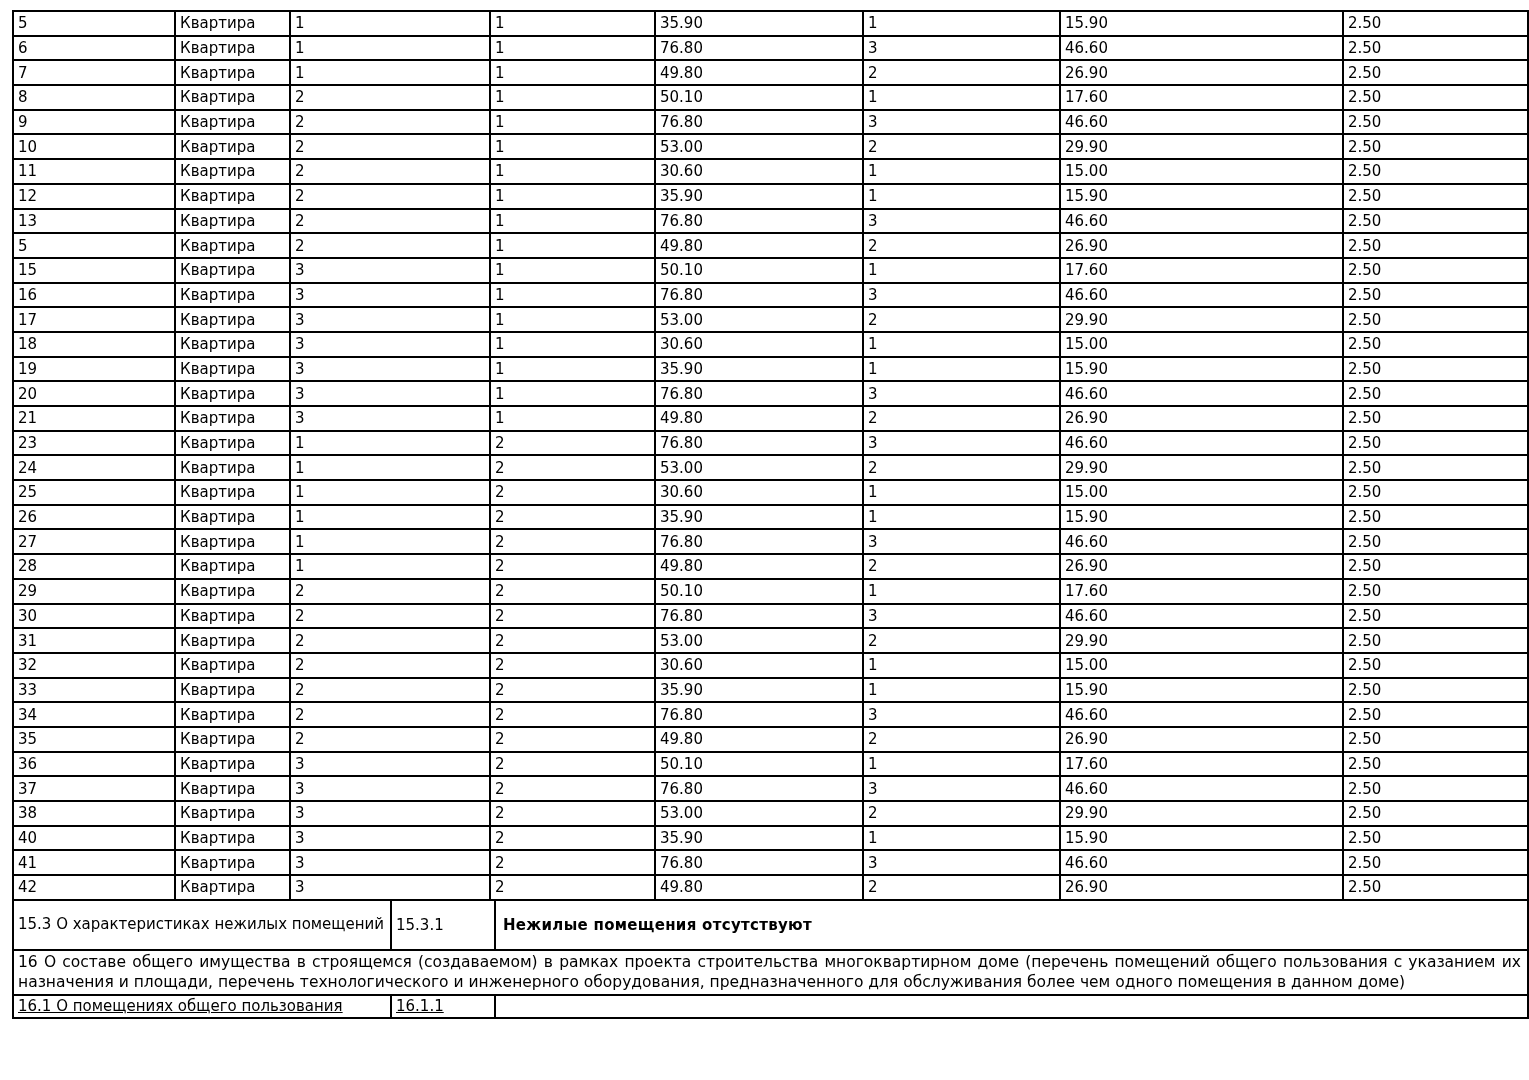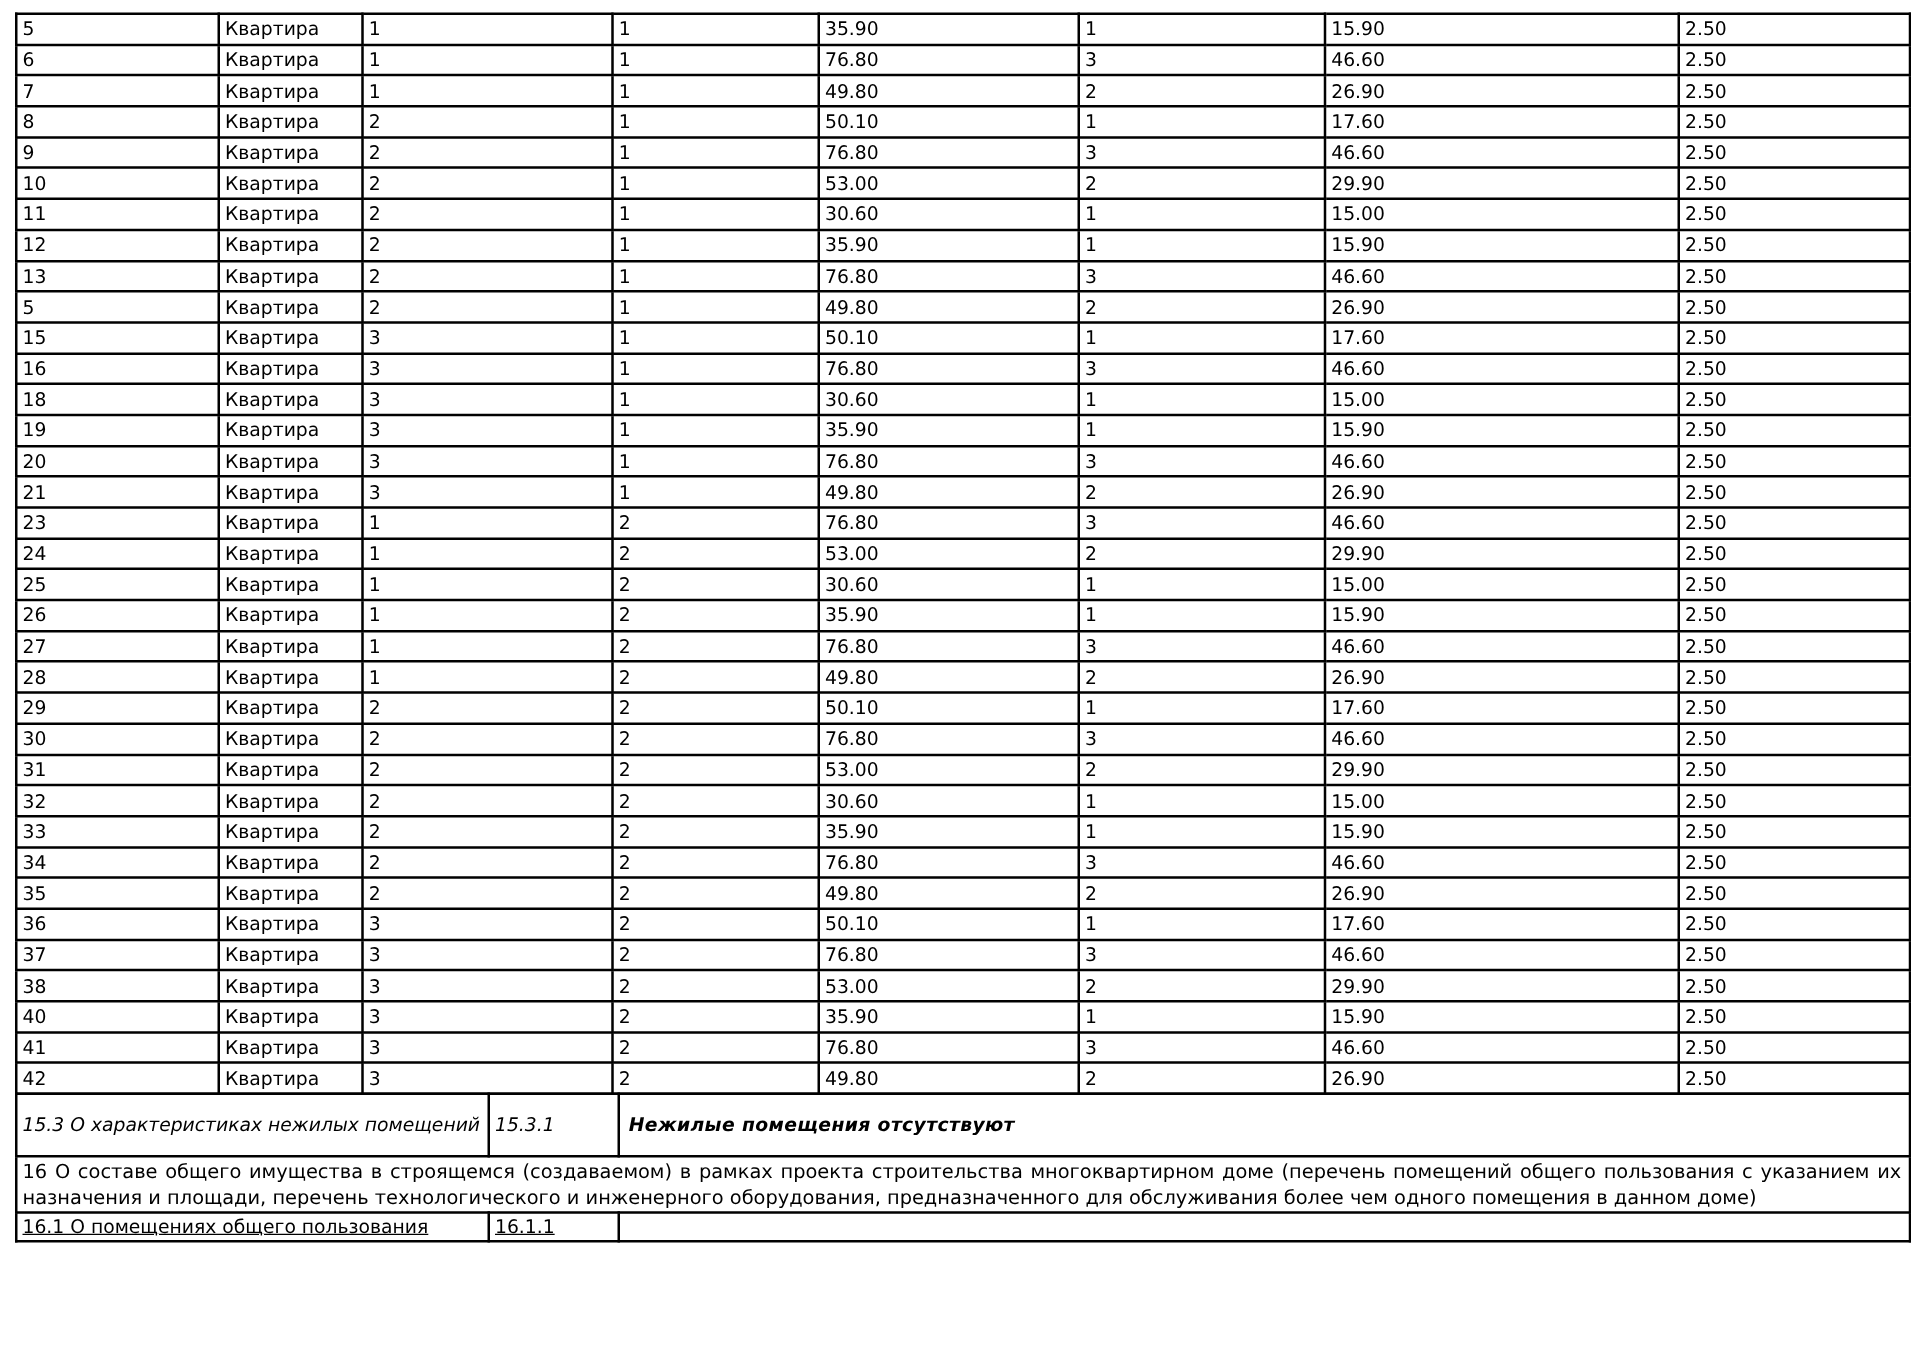--- a/index.html
+++ b/index.html
@@ -25,21 +25,21 @@
     border: 2px solid #000000;
     font-size: 15px;
     padding: 1px 2px 1px 4px;
     vertical-align: middle;
     white-space: nowrap;
     overflow: hidden;
   }
   .main-table tr { height: 24.7px; }
 
   .section-table { margin-top: -2px; }
-  .row-15-3 { height: 50px; font-style: italic; }
+  .row-15-3 { height: 50px; }
   .row-16   { height: 44px; }
   .row-16-1 { height: 23px; text-decoration: underline; }
 
   .wrap-cell {
     white-space: normal;
     line-height: 1.25;
   }
   .code-cell { vertical-align: middle; }
   .value-bold {
     font-weight: bold;
@@ -183,20 +183,30 @@
           <td>2.50</td>
         </tr>
         <tr>
           <td>16</td>
           <td>Квартира</td>
           <td>3</td>
           <td>1</td>
           <td>76.80</td>
           <td>3</td>
           <td>46.60</td>
+          <td>2.50</td>
+        </tr>
+        <tr>
+          <td>17</td>
+          <td>Квартира</td>
+          <td>3</td>
+          <td>1</td>
+          <td>53.00</td>
+          <td>2</td>
+          <td>29.90</td>
           <td>2.50</td>
         </tr>
         <tr>
           <td>18</td>
           <td>Квартира</td>
           <td>3</td>
           <td>1</td>
           <td>30.60</td>
           <td>1</td>
           <td>15.00</td>

